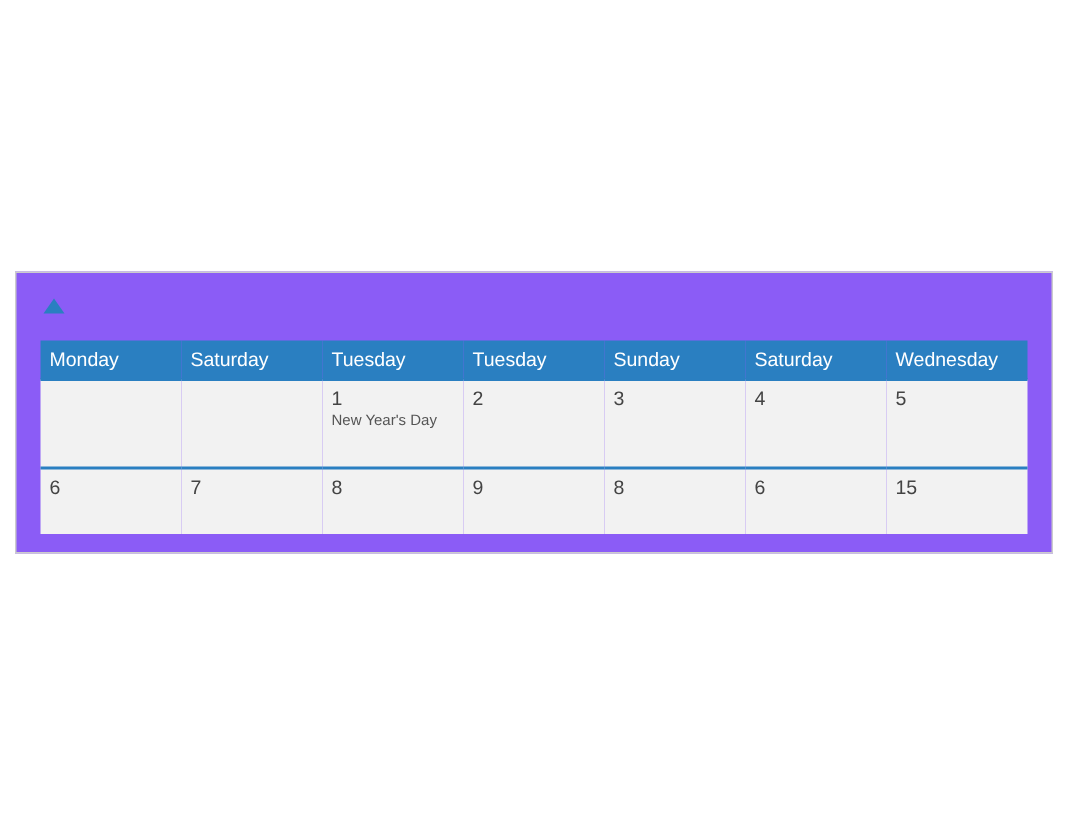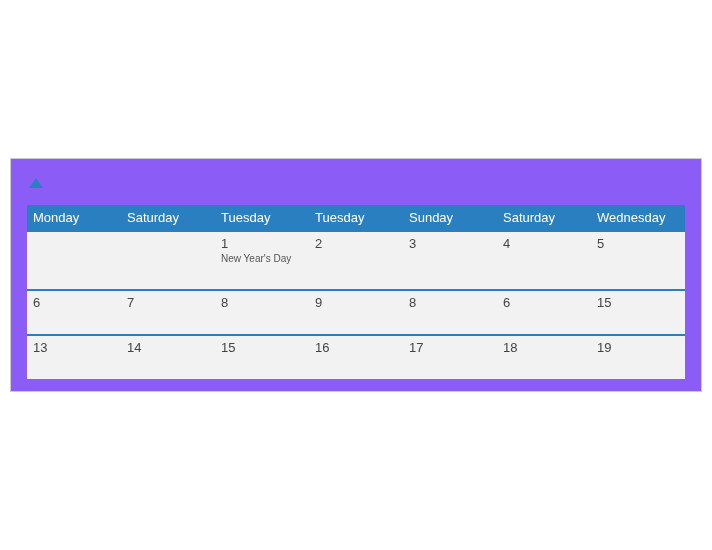--- a/index.html
+++ b/index.html
@@ -144,24 +144,15 @@
         </tr>
         <tr>
           <td><span class="day-number">6</span></td>
           <td><span class="day-number">7</span></td>
           <td><span class="day-number">8</span></td>
           <td><span class="day-number">9</span></td>
           <td><span class="day-number">8</span></td>
           <td><span class="day-number">6</span></td>
           <td><span class="day-number">15</span></td>
         </tr>
-        <tr>
-          <td><span class="day-number">13</span></td>
-          <td><span class="day-number">14</span></td>
-          <td><span class="day-number">15</span></td>
-          <td><span class="day-number">16</span></td>
-          <td><span class="day-number">17</span></td>
-          <td><span class="day-number">18</span></td>
-          <td><span class="day-number">19</span></td>
-        </tr>
       </tbody>
   </table>
 </div>
 
 </body></html>

